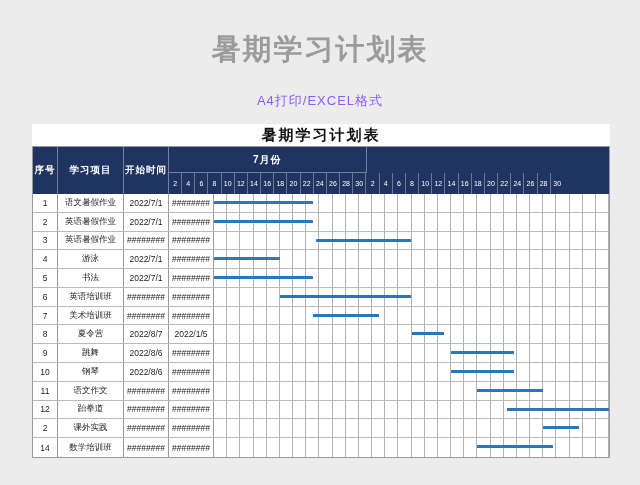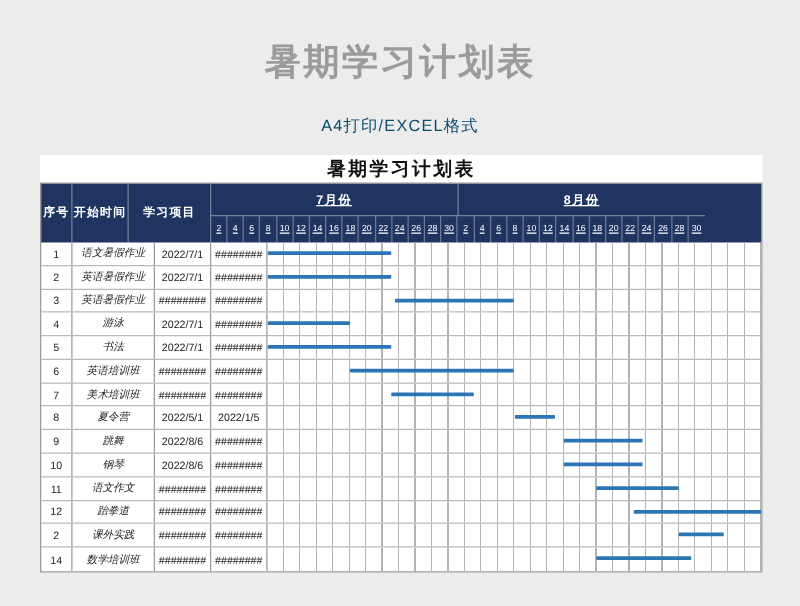--- a/index.html
+++ b/index.html
@@ -11,21 +11,21 @@
     overflow:hidden;
   }
   .page-title {
     margin-top:30px; text-align:center;
     font-size:29px; font-weight:600; letter-spacing:2px;
     color:#9b9b9b;
   }
   .page-subtitle {
     margin-top:22px; text-align:center;
     font-size:13px; letter-spacing:1px;
-    color:#0c4a6e;
+    color:#8b5cf6;
   }
   .panel {
     position:absolute; left:32px; top:124px;
     width:578px; height:334px; background:#ffffff;
   }
   .sheet-title {
     height:22px; display:flex; align-items:center; justify-content:center;
     font-size:15px; font-weight:bold; letter-spacing:2px; color:#111;
   }
   .tbl { border:1px solid #9a9a9a; width:578px; }
@@ -34,21 +34,21 @@
   .hcell {
     display:flex; align-items:center; justify-content:center;
     font-size:9.5px; font-weight:bold; letter-spacing:1px;
     border-right:1px solid rgba(255,255,255,0.38);
     height:47px; overflow:hidden; white-space:nowrap;
   }
   .h-no    { width:25px; }
   .h-proj  { width:66px; }
   .h-start { width:45px; }
   .h-end   { width:45px; }
-  .chart-head { width:395px; display:flex; flex-direction:column;text-decoration:underline; }
+  .chart-head { width:395px; display:flex; flex-direction:column; }
   .months { display:flex; height:26px; }
   .mcell {
     width:197.5px; display:flex; align-items:center; justify-content:center;
     font-size:10px; font-weight:bold; letter-spacing:1px;
     border-bottom:1px solid rgba(255,255,255,0.38);
   }
   .mcell:first-child { border-right:1px solid rgba(255,255,255,0.38); }
   .days { display:flex; height:21px; }
   .days-month { display:flex; width:197.5px; }
   .day-cell {
@@ -60,21 +60,21 @@
   .days-month:last-child .day-cell:last-child { border-right:none; }
   
   .row { display:flex; height:18.786px; border-bottom:1px solid #b9b9b9; }
   .row:last-child { border-bottom:none; }
   .c {
     display:flex; align-items:center; justify-content:center;
     font-size:8.5px; color:#1c1c1c; white-space:nowrap; overflow:hidden;
     border-right:1px solid #9a9a9a; height:100%;
   }
   .c-no    { width:25px; }
-  .c-proj  { width:66px;font-style:italic; }
+  .c-proj  { width:66px; }
   .c-start { width:45px; }
   .c-end   { width:45px; }
   .c-chart {
     width:395px; border-right:none; position:relative;
     background:repeating-linear-gradient(to right,
       transparent 0, transparent 12.167px,
       #b3b3b3 12.167px, #b3b3b3 13.167px);
   }
   .bar {
     position:absolute; top:7px; height:3px;
@@ -85,26 +85,25 @@
 <body>
 
 <div class="page-title">暑期学习计划表</div>
 <div class="page-subtitle">A4打印/EXCEL格式</div>
 
 <div class="panel">
   <div class="sheet-title">暑期学习计划表</div>
   <div class="tbl">
     <div class="thead">
       <div class="hcell h-no">序号</div>
+      <div class="hcell h-proj">学习项目</div>
       <div class="hcell h-start">开始时间</div>
-      <div class="hcell h-proj">学习项目</div>
       <div class="chart-head">
         <div class="months">
           <div class="mcell">7月份</div>
-          <div class="mcell">8月份</div>
         </div>
         <div class="days">
           <div class="days-month">
               <span class="day-cell">2</span>
               <span class="day-cell">4</span>
               <span class="day-cell">6</span>
               <span class="day-cell">8</span>
               <span class="day-cell">10</span>
               <span class="day-cell">12</span>
               <span class="day-cell">14</span>
@@ -197,21 +196,21 @@
           <div class="c c-proj">美术培训班</div>
           <div class="c c-start">########</div>
           <div class="c c-end">########</div>
           <div class="c c-chart">
             <div class="bar" style="left: 98.75px; width: 65.8333px;"></div>
           </div>
         </div>
         <div class="row">
           <div class="c c-no">8</div>
           <div class="c c-proj">夏令营</div>
-          <div class="c c-start">2022/5/1</div>
+          <div class="c c-start">2022/8/7</div>
           <div class="c c-end">2022/1/5</div>
           <div class="c c-chart">
             <div class="bar" style="left: 197.5px; width: 32.9167px;"></div>
           </div>
         </div>
         <div class="row">
           <div class="c c-no">9</div>
           <div class="c c-proj">跳舞</div>
           <div class="c c-start">2022/8/6</div>
           <div class="c c-end">########</div>

